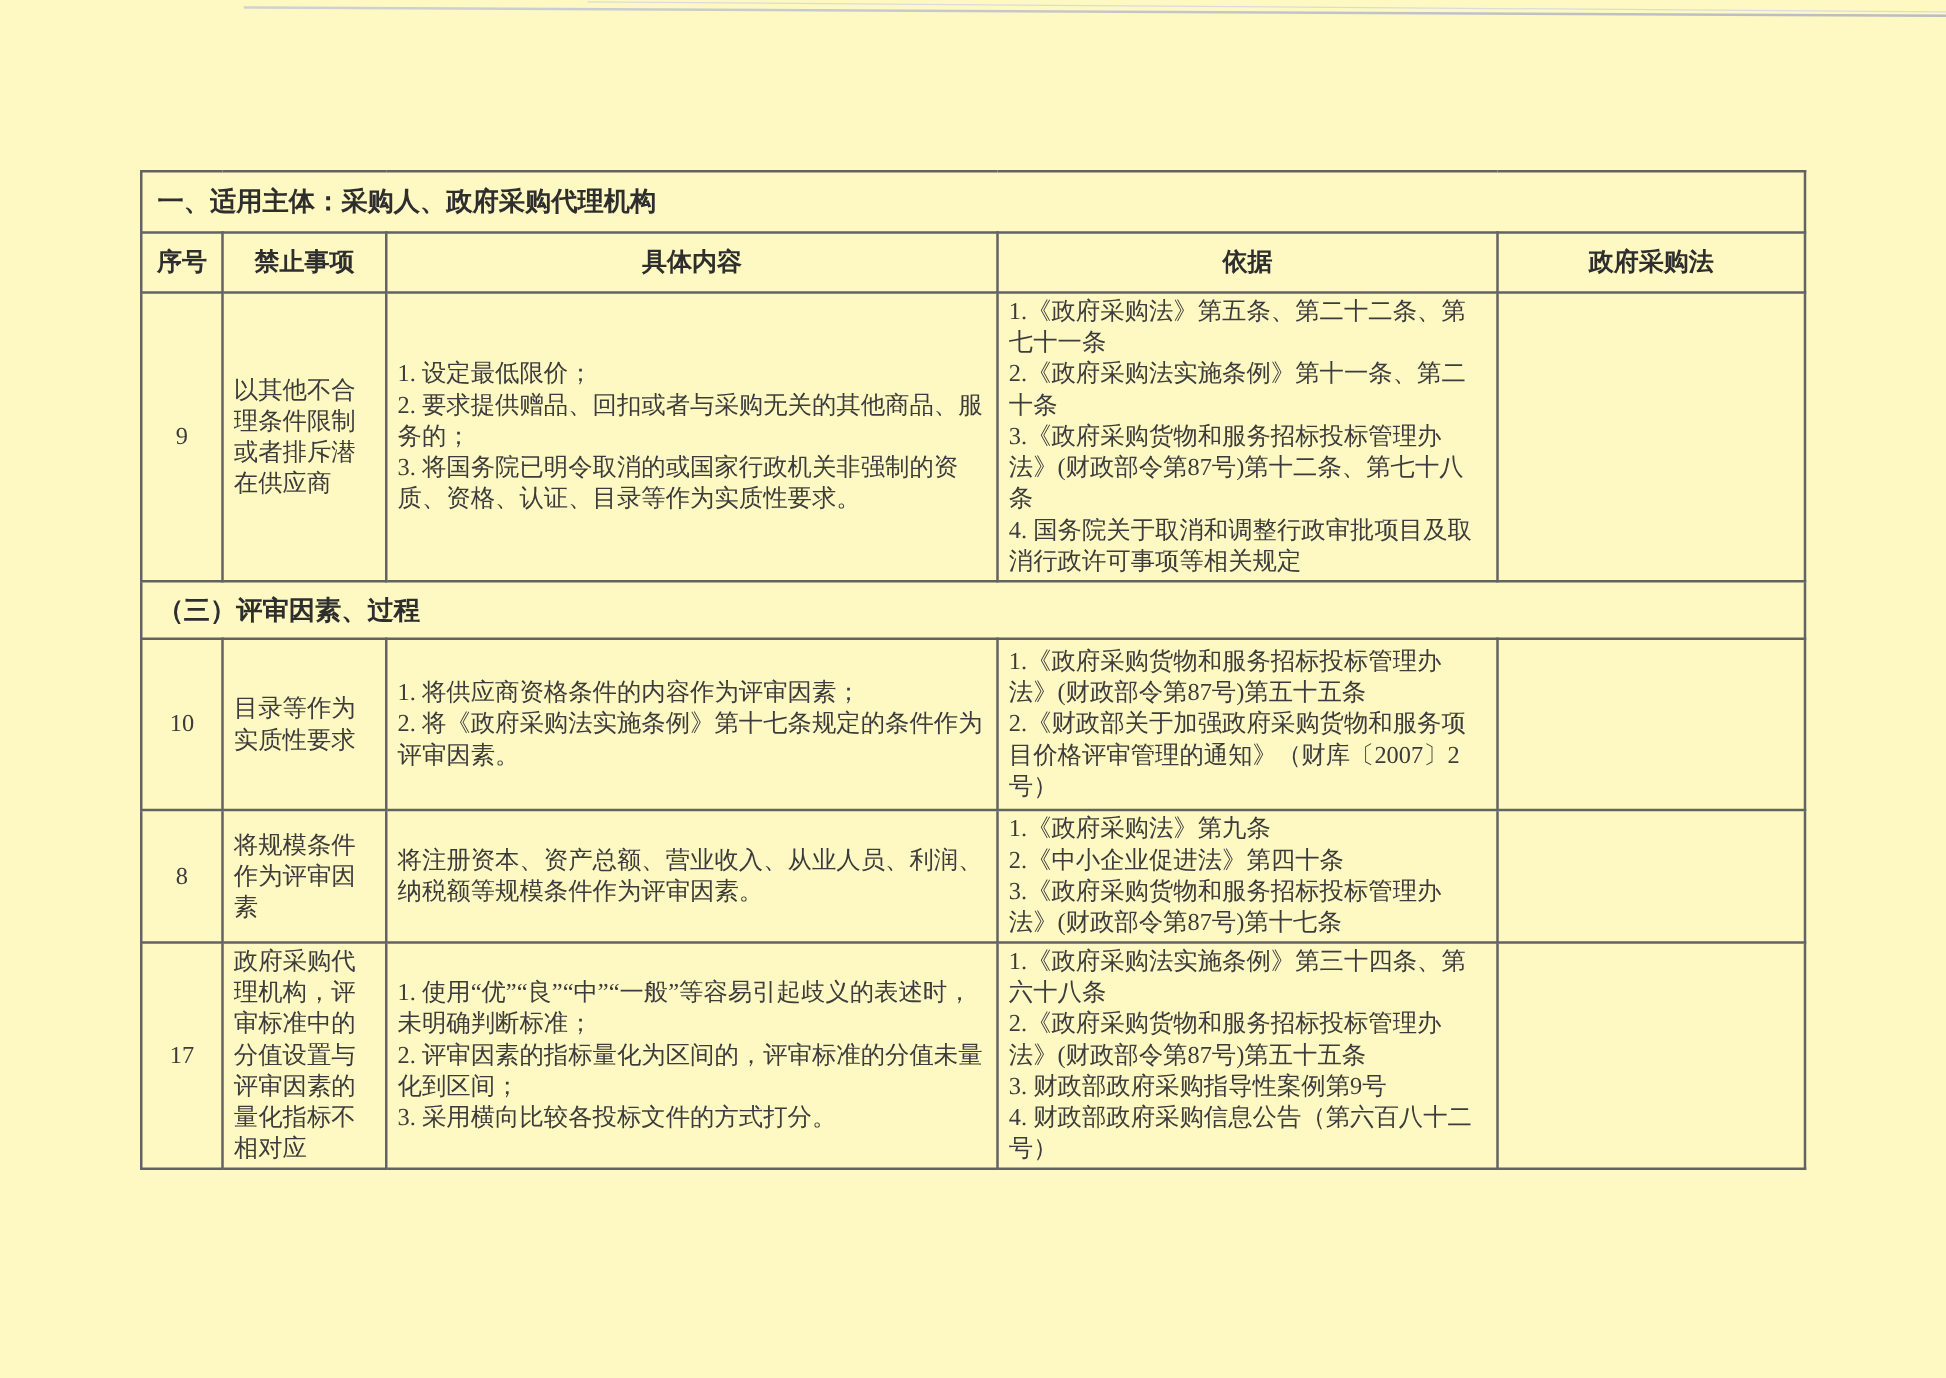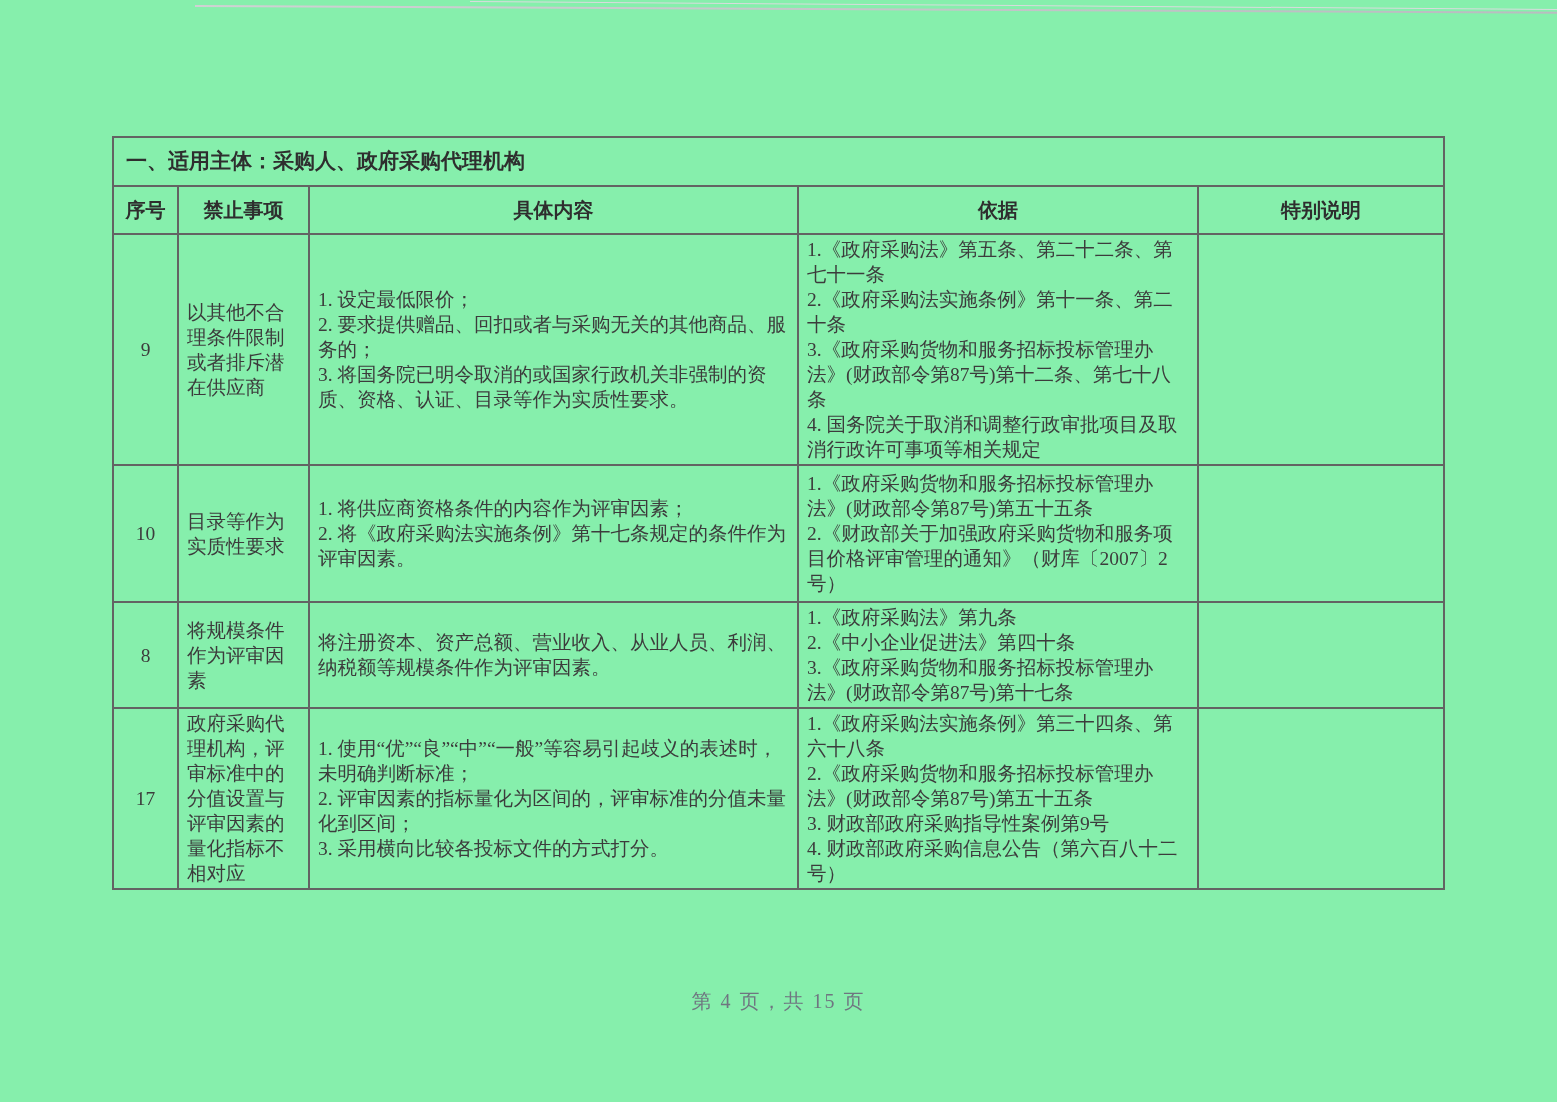--- a/index.html
+++ b/index.html
@@ -1,19 +1,19 @@
 <!DOCTYPE html>
 <html><head>
 <meta charset="utf-8">
 <style>
   html,body{margin:0;padding:0;background:#e9e9e7;}
   .page{
     position:relative;
     width:1557px;height:1102px;
-    background:#86efac;
+    background:#fef9c3;
     overflow:hidden;
     font-family:"Liberation Serif","DejaVu Serif",serif;
     color:#3c3c3c;
   }
   .artifact-1{
     position:absolute;top:5px;left:195px;width:1362px;height:2px;
     background:linear-gradient(90deg,#cfd1d3,#b9bcc0);
     transform:rotate(0.28deg);transform-origin:left center;
   }
   .artifact-2{
@@ -81,36 +81,39 @@
     <tbody>
         <tr class="title-row r-title">
       <td colspan="5">一、适用主体：采购人、政府采购代理机构</td>
     </tr>
 
     <tr class="head-row r-head">
       <th>序号</th>
       <th>禁止事项</th>
       <th>具体内容</th>
       <th>依据</th>
-      <th>特别说明</th>
+      <th>政府采购法</th>
     </tr>
 
     <tr class="r-9">
       <td class="c-no">9</td>
       <td class="c-item">以其他不合理条件限制或者排斥潜在供应商</td>
       <td class="c-content preline">1. 设定最低限价；
 2. 要求提供赠品、回扣或者与采购无关的其他商品、服务的；
 3. 将国务院已明令取消的或国家行政机关非强制的资质、资格、认证、目录等作为实质性要求。</td>
       <td class="c-basis preline">1.《政府采购法》第五条、第二十二条、第七十一条
 2.《政府采购法实施条例》第十一条、第二十条
 3.《政府采购货物和服务招标投标管理办法》(财政部令第87号)第十二条、第七十八条
 4. 国务院关于取消和调整行政审批项目及取消行政许可事项等相关规定</td>
       <td class="c-note"></td>
     </tr>
 
+    <tr class="title-row r-sec">
+      <td colspan="5">（三）评审因素、过程</td>
+    </tr>
 
     <tr class="r-10">
       <td class="c-no">10</td>
       <td class="c-item">目录等作为实质性要求</td>
       <td class="c-content preline">1. 将供应商资格条件的内容作为评审因素；
 2. 将《政府采购法实施条例》第十七条规定的条件作为评审因素。</td>
       <td class="c-basis preline">1.《政府采购货物和服务招标投标管理办法》(财政部令第87号)第五十五条
 2.《财政部关于加强政府采购货物和服务项目价格评审管理的通知》（财库〔2007〕2号）</td>
       <td class="c-note"></td>
     </tr>
@@ -133,14 +136,13 @@
 3. 采用横向比较各投标文件的方式打分。</td>
       <td class="c-basis preline">1.《政府采购法实施条例》第三十四条、第六十八条
 2.《政府采购货物和服务招标投标管理办法》(财政部令第87号)第五十五条
 3. 财政部政府采购指导性案例第9号
 4. 财政部政府采购信息公告（第六百八十二号）</td>
       <td class="c-note"></td>
     </tr>
   </tbody>
     </table>
 
-  <div class="footer">第 4 页，共 15 页</div>
 </div>
 
 </body></html>

